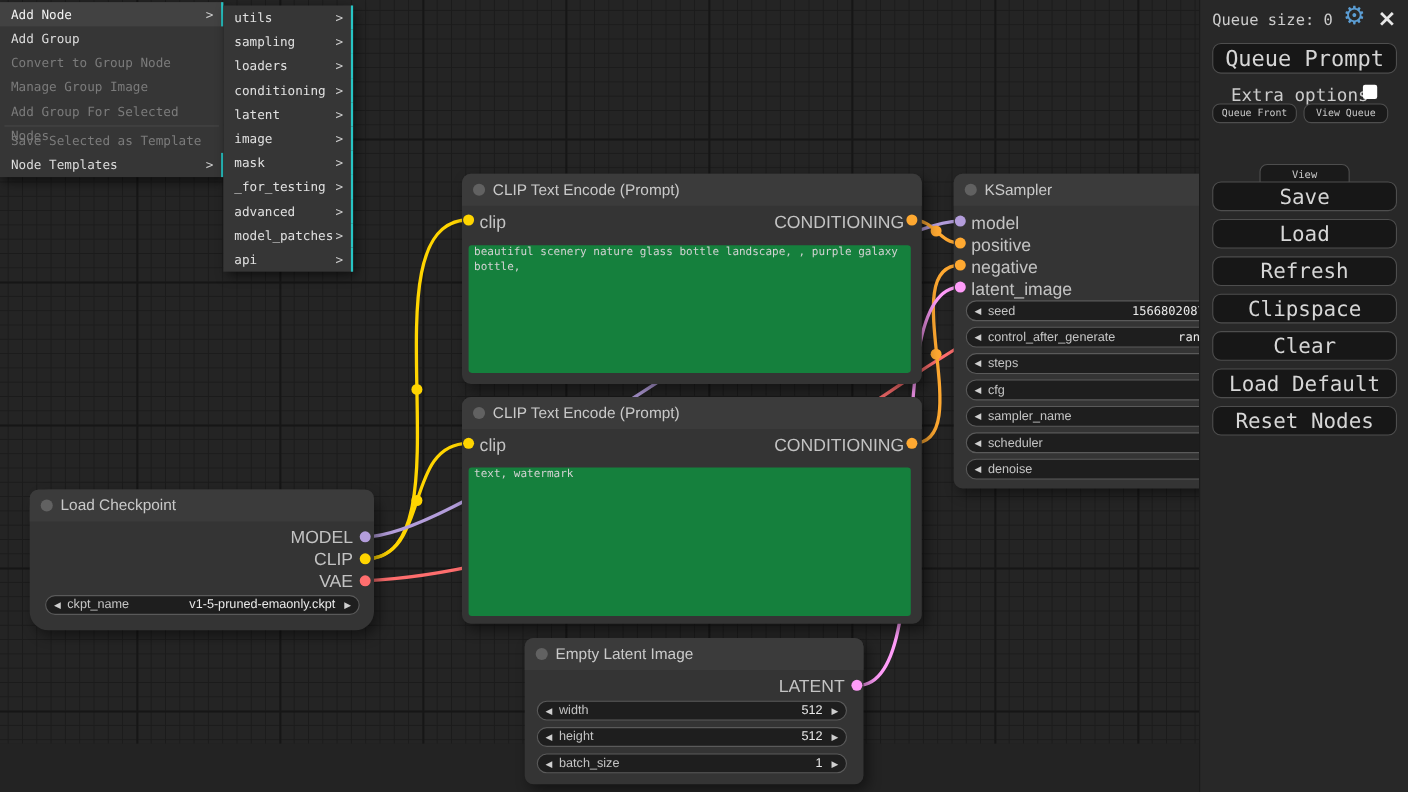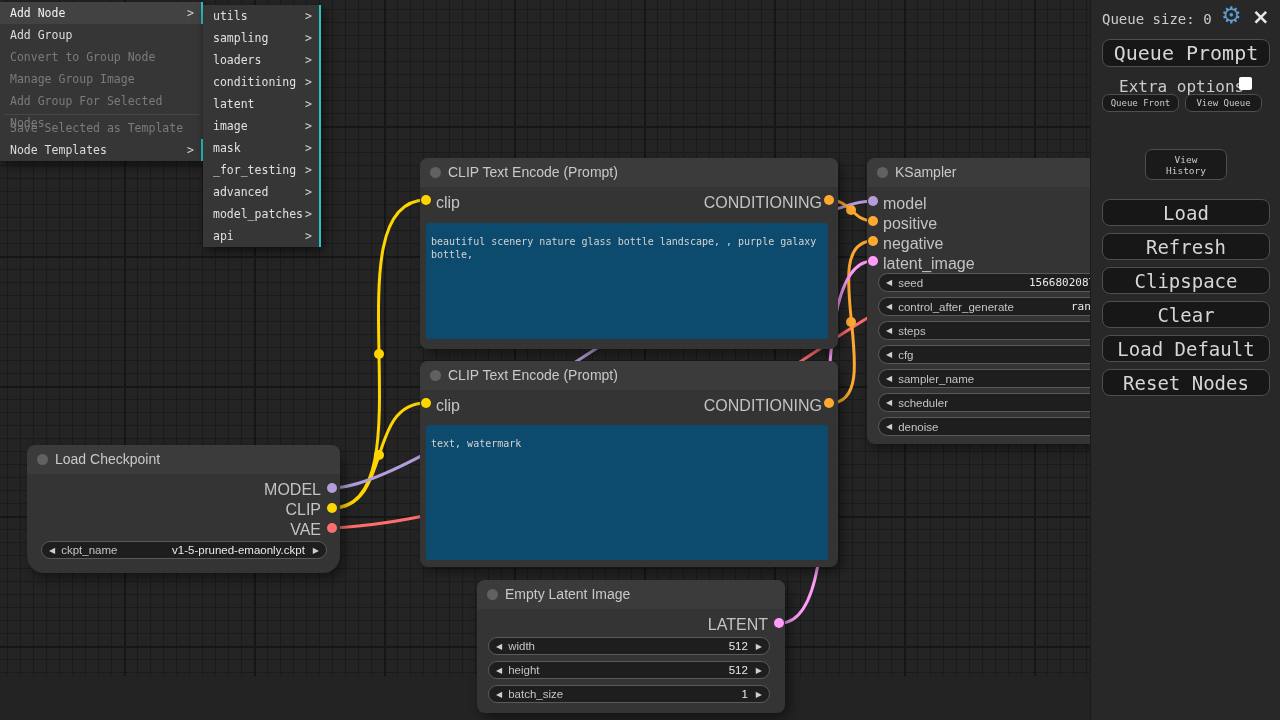--- a/index.html
+++ b/index.html
@@ -16,22 +16,22 @@
   svg.wires{position:absolute;left:0;top:0;z-index:5;}
   
   .node{position:absolute;background:#343434;border-radius:8px;z-index:10;
     box-shadow:4px 5px 12px rgba(0,0,0,.45);}
   .node-title{position:absolute;left:0;top:0;right:0;height:29px;background:#3b3b3b;
     border-radius:8px 8px 0 0;}
   .title-dot{position:absolute;left:10px;top:9px;width:11px;height:11px;border-radius:50%;background:#616161;}
   .title-text{position:absolute;left:28px;top:6px;font-size:14px;color:#c9c9c9;white-space:nowrap;}
   .port{position:absolute;width:10px;height:10px;border-radius:50%;background:var(--c,#888);z-index:3;}
   .slot-label{position:absolute;font-size:16px;color:#c3c3c3;white-space:nowrap;}
-  .ta{position:absolute;background:#0c4a6e;border-radius:3px;color:#d2d2d2;
-    font:10px/13px "DejaVu Sans Mono",monospace;padding:12px 5px;box-sizing:border-box;
+  .ta{position:absolute;background:#15803d;border-radius:3px;color:#d2d2d2;
+    font:10px/13px "DejaVu Sans Mono",monospace;padding:0 5px;box-sizing:border-box;
     white-space:pre-wrap;overflow:hidden;}
   .widget{position:absolute;height:18px;background:#1e1e1e;border:1px solid #5a5a5a;border-radius:10px;
     display:flex;align-items:center;font-size:11.5px;color:#c4c4c4;padding:0 7px;box-sizing:border-box;
     overflow:hidden;white-space:nowrap;}
   .warr{font-family:"DejaVu Sans",sans-serif;font-size:8px;color:#cfcfcf;flex:0 0 auto;}
   .wlab{margin-left:6px;}
   .wval{margin-left:auto;margin-right:8px;color:#e9e9e9;}
   .wval-abs{position:absolute;top:2px;color:#e9e9e9;font-family:"DejaVu Sans Mono",monospace;font-size:11px;}
   
   .ctx{position:absolute;left:0;top:2px;width:203px;background:#363636;z-index:40;
@@ -283,19 +283,20 @@
   <div class="checkbox"></div>
 
   <div class="sbtn-sm" style="left:11px;top:94px;width:77px;">Queue Front</div>
   <div class="sbtn-sm" style="left:94px;top:94px;width:77px;">View Queue</div>
 
   <div class="sbtn-sm vh" style="left:54px;top:118px;width:82px;height:31px;margin-top:31px;">
     <span>View</span>
     <span>History</span>
   </div>
 
+  <div class="sbtn" style="top:165px;">Save</div>
   <div class="sbtn" style="top:199px;">Load</div>
   <div class="sbtn" style="top:233px;">Refresh</div>
   <div class="sbtn" style="top:267px;">Clipspace</div>
   <div class="sbtn" style="top:301px;">Clear</div>
   <div class="sbtn" style="top:335px;">Load Default</div>
   <div class="sbtn" style="top:369px;">Reset Nodes</div>
 </div>
 
 </body></html>

